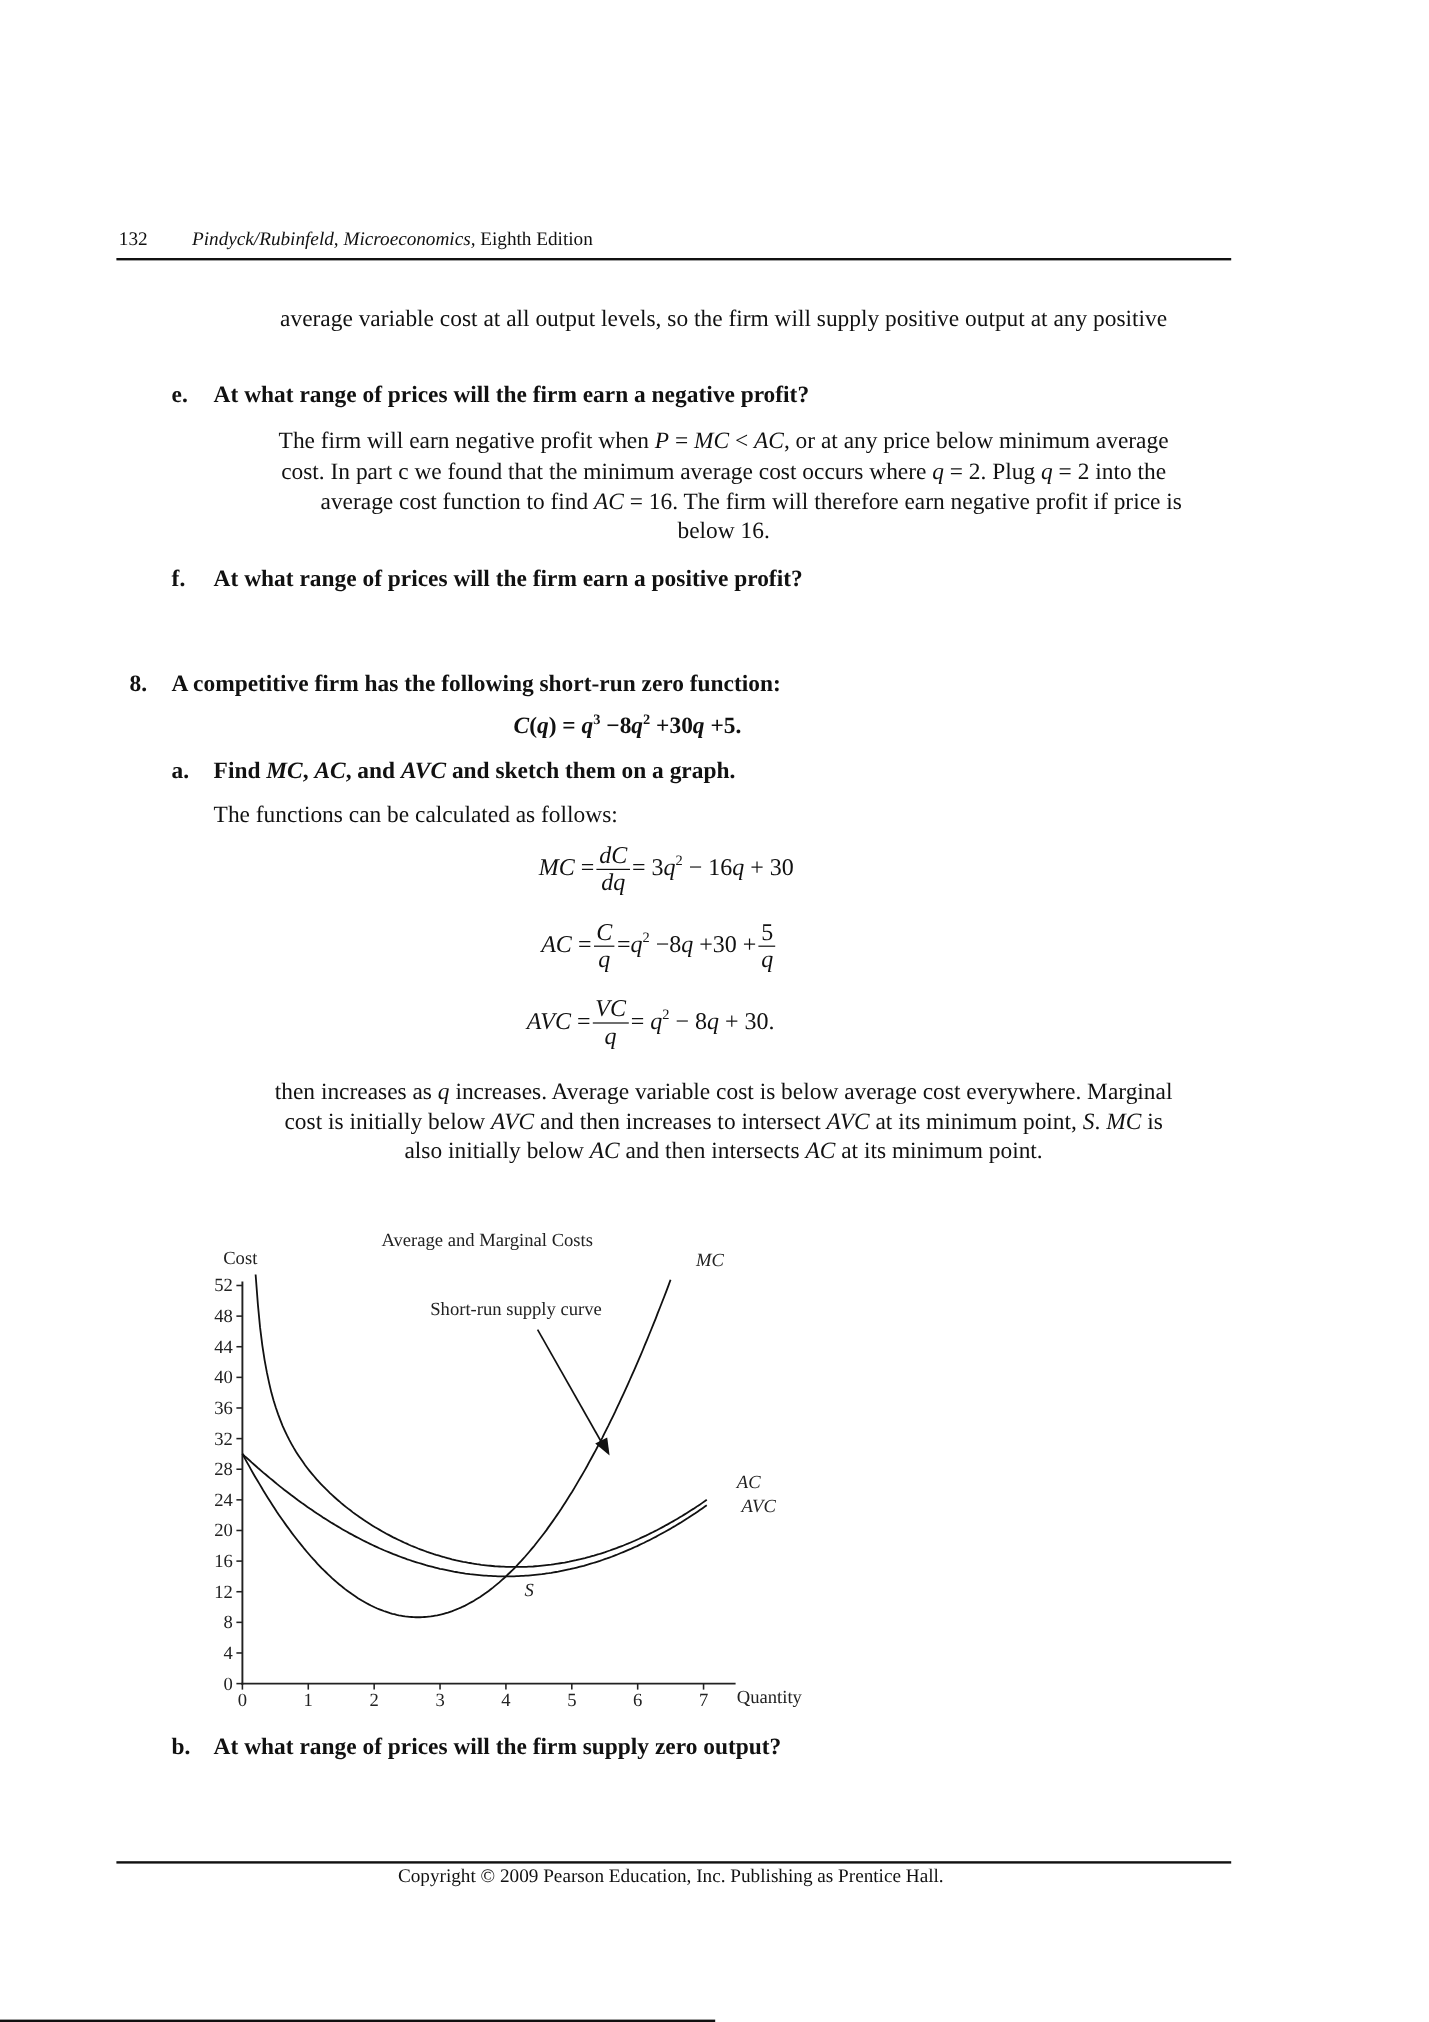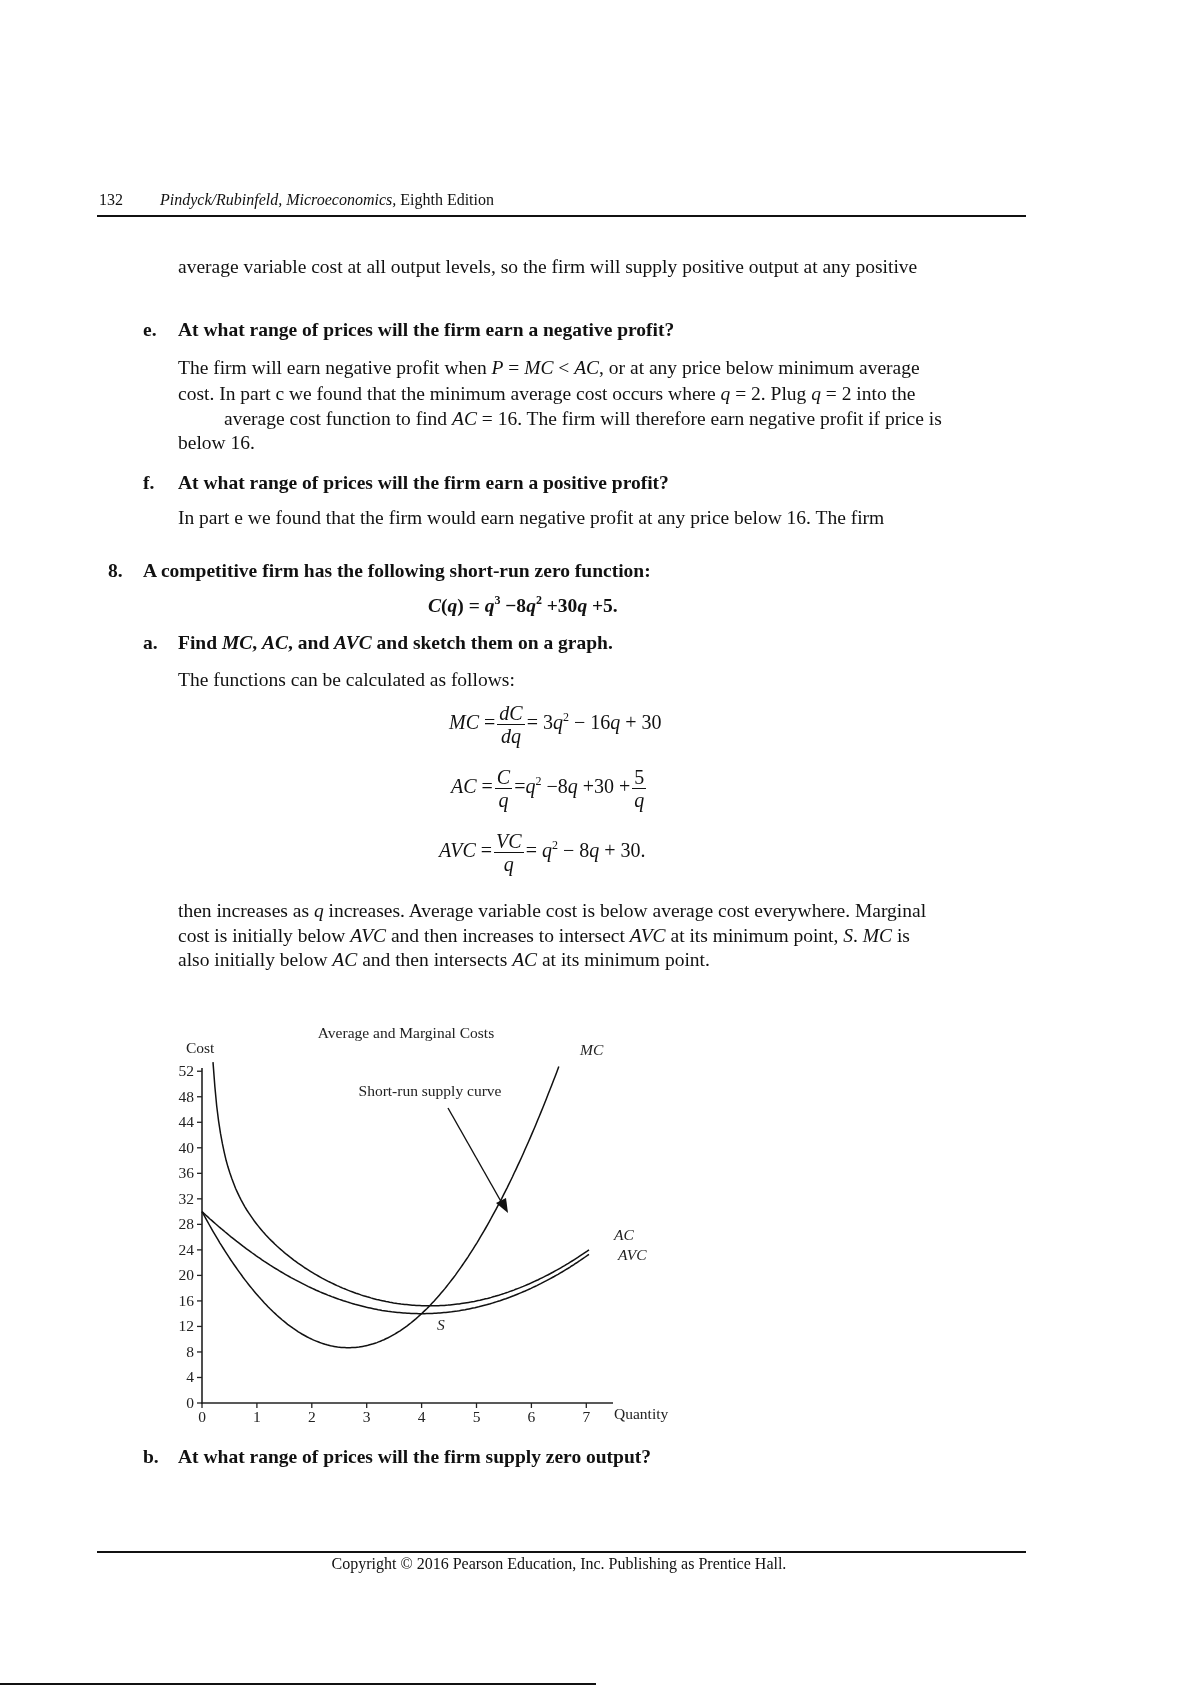--- a/index.html
+++ b/index.html
@@ -4,21 +4,21 @@
 <style>
   html, body { margin: 0; padding: 0; background: #ffffff; }
   body { width: 1191px; height: 1685px; position: relative; overflow: hidden;
          font-family: "Liberation Serif", "DejaVu Serif", serif; color: #111; }
   .abs { position: absolute; white-space: nowrap; }
   .hdr { font-size: 16px; }
   .hdr-num { left: 99px; top: 191px; }
   .hdr-title { left: 160px; top: 191px; }
   .hdr-title i { font-style: italic; }
   .rule { position: absolute; height: 1.5px; background: #111; }
-  .body { font-size: 19.5px; line-height: 24px; }
+  .body { font-size: 19.5px; line-height: 24px; text-align: center; }
   .bold { font-weight: bold; }
   .para { left: 178px; width: 850px; white-space: normal; }
   .eq { font-size: 20px; }
   .frac { display: inline-block; vertical-align: middle; text-align: center; margin: 0 2px; }
   .frac .num { display: block; border-bottom: 1.2px solid #111; padding: 0 2px; line-height: 22px; }
   .frac .den { display: block; line-height: 22px; }
   sup { font-size: 12px; vertical-align: 8px; line-height: 0; }
   .chart-text { font-family: "Liberation Serif", serif; font-size: 15.5px; color: #222; }
   .footer { font-size: 16px; left: 0; width: 1118px; text-align: center; top: 1555px; }
 </style>
@@ -41,21 +41,20 @@
 <div class="abs body para" style="top:356px;">
   <div>The firm will earn negative profit when <i>P</i> = <i>MC</i> &lt; <i>AC</i>, or at any price below minimum average</div>
   <div style="margin-top:2px;">cost. In part c we found that the minimum average cost occurs where <i>q</i> = 2. Plug <i>q</i> = 2 into the</div>
   <div style="margin-top:1px;margin-left:46px;">average cost function to find <i>AC</i> = 16. The firm will therefore earn negative profit if price is</div>
   <div>below 16.</div>
 </div>
 
 <div class="abs body bold" style="left:143px; top:471px;">f.</div>
 <div class="abs body bold" style="left:178px; top:471px;">At what range of prices will the firm earn a positive profit?</div>
 <div class="abs body para" style="top:506px;">
-  <div>In part e we found that the firm would earn negative profit at any price below 16. The firm</div>
 </div>
 
 <div class="abs body bold" style="left:108px; top:559px;">8.</div>
 <div class="abs body bold" style="left:143px; top:559px;">A competitive firm has the following short-run zero function:</div>
 <div class="abs body bold" style="left:428px; top:594px;">
   <i>C</i>(<i>q</i>) = <i>q</i><sup>3</sup> −8<i>q</i><sup>2</sup> +30<i>q</i> +5.
 </div>
 
 <div class="abs body bold" style="left:143px; top:631px;">a.</div>
 <div class="abs body bold" style="left:178px; top:631px;">Find <i>MC</i>, <i>AC</i>, and <i>AVC</i> and sketch them on a graph.</div>
@@ -150,14 +149,14 @@
 
   <text x="430" y="1096" font-size="15.5" font-family="Liberation Serif, serif" text-anchor="middle" fill="#222">Short-run supply curve</text>
   <line x1="448" y1="1108" x2="503" y2="1205" stroke="#111" stroke-width="1.4"></line>
   <polygon points="508,1213 496,1203 506,1198" fill="#111"></polygon>
 </svg>
 
 <div class="abs body bold" style="left:143px; top:1445px;">b.</div>
 <div class="abs body bold" style="left:178px; top:1445px;">At what range of prices will the firm supply zero output?</div>
 
 <div class="rule" style="left:97px; top:1551px; width:929px;"></div>
-<div class="abs footer">Copyright © 2016 Pearson Education, Inc. Publishing as Prentice Hall.</div>
+<div class="abs footer">Copyright © 2009 Pearson Education, Inc. Publishing as Prentice Hall.</div>
 <div class="rule" style="left:0px; top:1683px; width:596px;"></div>
 
 </body></html>

